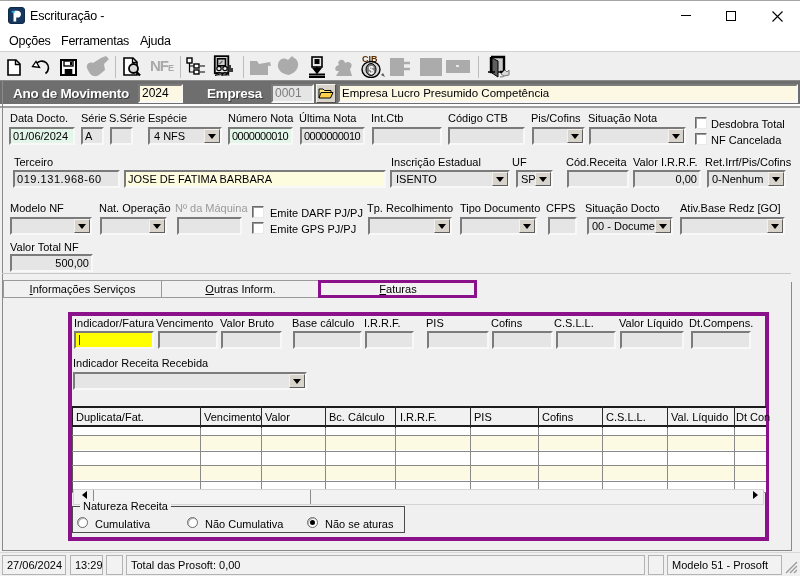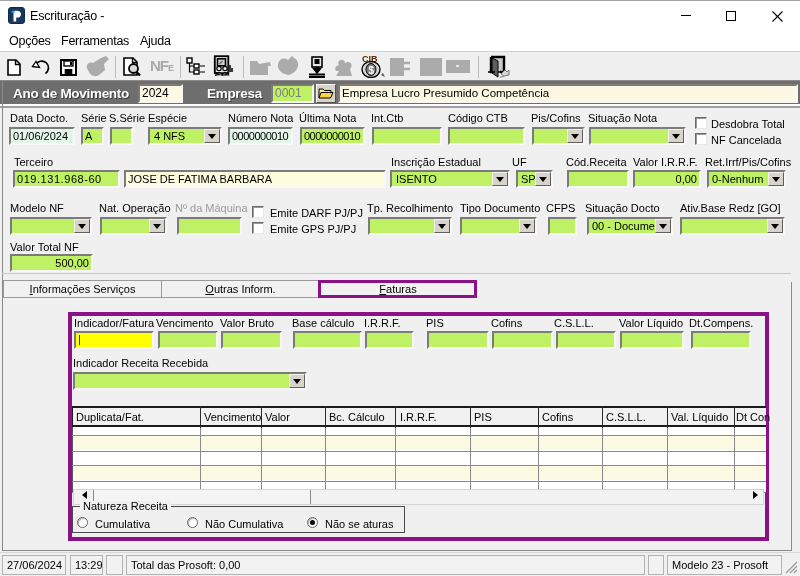--- a/index.html
+++ b/index.html
@@ -1,19 +1,19 @@
 <!DOCTYPE html>
 <html><head><meta charset="utf-8">
 <style>
 *{margin:0;padding:0;box-sizing:border-box}
 html,body{width:800px;height:576px;overflow:hidden;background:#fff}
 body{font-family:"Liberation Sans",sans-serif;color:#000;position:relative}
 .ab{position:absolute}
 .lb{position:absolute;font-size:11px;line-height:11px;white-space:nowrap;color:#000}
-.fi{position:absolute;background:#bef264;border-top:2px solid #7b7b7b;border-left:2px solid #7b7b7b;border-bottom:2px solid #f8f8f8;border-right:2px solid #f8f8f8;font-size:11px;line-height:14px;white-space:nowrap;overflow:hidden;padding:0 2px}
+.fi{position:absolute;background:#e5e5e5;border-top:2px solid #7b7b7b;border-left:2px solid #7b7b7b;border-bottom:2px solid #f8f8f8;border-right:2px solid #f8f8f8;font-size:11px;line-height:14px;white-space:nowrap;overflow:hidden;padding:0 2px}
 .mint{background:#e3f6e9}
 .cream{background:#fcf8e4}
 .yel{background:#fdfcdf}
 .ddb{position:absolute;top:0;right:0;width:16px;bottom:0;background:#d8d4cc;border-top:1px solid #f4f2ee;border-left:1px solid #f4f2ee;border-right:1px solid #5f5f5f;border-bottom:1px solid #5f5f5f}
 .ddb:after{content:"";position:absolute;left:50%;top:50%;margin-left:-4px;margin-top:-2px;border:4px solid transparent;border-top:5px solid #000;border-bottom:0}
 .cb{position:absolute;width:12px;height:12px;background:#fff;border-top:1px solid #6a6a6a;border-left:1px solid #6a6a6a;border-bottom:1px solid #e8e8e8;border-right:1px solid #e8e8e8;box-shadow:inset 1px 1px 0 #9a9a9a}
 .sep{position:absolute;top:56px;width:1px;height:22px;background:#bdbdbd}
 .vln{position:absolute;width:1px;background:#8a8a8a}
 .hln{position:absolute;height:1px;background:#8a8a8a}
 .tab{position:absolute;top:280px;height:18px;background:#f1f1f1;border:1px solid #9a9a9a;font-size:11px;text-align:center;line-height:16px}
@@ -312,16 +312,16 @@
 <div class="rad" style="left:307px;top:517px"></div>
 <div class="ab" style="left:310px;top:520px;width:5px;height:5px;border-radius:50%;background:#000"></div>
 <div class="lb" style="left:325px;top:519px">Não se aturas</div>
 
 <div class="ab" style="left:0;top:552px;width:800px;height:24px;background:#f0f0f0;border-top:1px solid #d8d8d8"></div>
 <div class="sbp" style="left:2px;width:64px">27/06/2024</div>
 <div class="sbp" style="left:70px;width:33px">13:29</div>
 <div class="sbp" style="left:106px;width:17px"></div>
 <div class="sbp" style="left:126px;width:519px">Total das Prosoft: 0,00</div>
 <div class="sbp" style="left:648px;width:16px"></div>
-<div class="sbp" style="left:667px;width:115px">Modelo 23 - Prosoft</div>
+<div class="sbp" style="left:667px;width:115px">Modelo 51 - Prosoft</div>
 <svg class="ab" style="left:785px;top:561px" width="13" height="13" viewBox="0 0 13 13">
     <path d="M12 1 L1 12 M12 5 L5 12 M12 9 L9 12" stroke="#9a9a9a" stroke-width="1.3"></path>
   </svg>
 
 </body></html>

